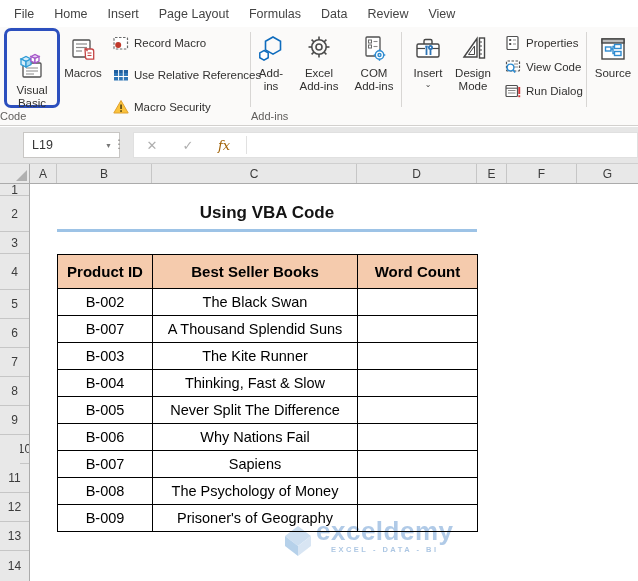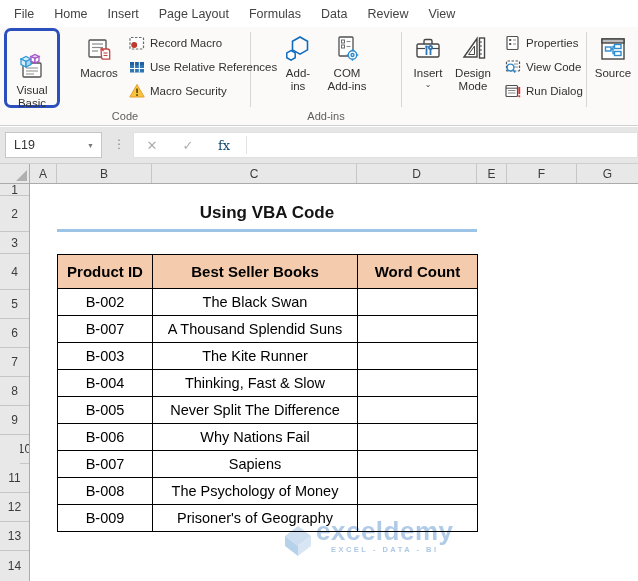--- a/index.html
+++ b/index.html
@@ -27,21 +27,21 @@
   }
 
   
   .ribbon {
     position:absolute; left:0; top:27px; width:638px; height:99px;
     background:#FBFAF9; border-bottom:1px solid #D2D0CE;
     display:flex; align-items:stretch;
   }
   .rgroup { position:relative; height:100%; flex:0 0 auto; }
   .rgroup-label {
-    position:absolute; bottom:3px; left:0; right:0; text-align:center;
+    position:absolute; bottom:3px; left:0; right:0; 
     font-size:11px; color:#605E5C; white-space:nowrap;
   }
   .rsep { flex:0 0 1px; background:#D8D6D4; margin:5px 0 18px 0; }
 
   .big-row { display:flex; align-items:flex-start; height:100%; }
   .bigbtn {
     display:flex; flex-direction:column; align-items:center;
     padding-top:5px; text-align:center; font-size:11.5px; line-height:13px;
     color:#323130; flex:0 0 auto;
   }
@@ -59,32 +59,32 @@
     font-size:11.5px; color:#323130; white-space:nowrap; padding-left:2px;
   }
   .sicon { width:17px; height:17px; display:flex; align-items:center; justify-content:center; }
 
   
   .fbar {
     position:absolute; left:0; top:127px; width:638px; height:36px;
     background:#E6E6E6; display:flex; align-items:center;
   }
   .namebox {
-    position:absolute; left:5px; top:5px; width:97px; height:26px;
+    position:absolute; left:23px; top:5px; width:97px; height:26px;
     background:#fff; border:1px solid #C8C6C4; display:flex; align-items:center;
     font-size:12.5px; color:#333; padding-left:8px;
   }
   .namebox .nb-caret { position:absolute; right:7px; top:9px; font-size:7px; color:#777; }
   .fdots { position:absolute; left:113px; top:10px; color:#8A8886; font-size:12px; letter-spacing:0; }
   .fxstrip {
     position:absolute; left:133px; top:5px; width:505px; height:26px;
     background:#fff; border:1px solid #E0E0E0; display:flex; align-items:center;
   }
   .fxbtn { width:36px; text-align:center; font-size:13px; color:#AEAEAE; }
-  .fxbtn.fx-glyph { font-family:"DejaVu Serif", serif; color:#0c4a6e; font-size:13px; }
+  .fxbtn.fx-glyph { font-family:"DejaVu Serif", serif; font-style:italic; color:#a16207; font-size:13px; }
   .fxdivider { width:1px; height:18px; background:#E1E1E1; margin:0 4px; }
   .finput { flex:1; height:100%; }
 
   
   .colheads {
     position:absolute; left:0; top:163px; width:638px; height:21px;
     display:flex; background:#E8E8E8; border-top:1px solid #CFCFCF;
     border-bottom:1px solid #ABABAB; font-size:12px; color:#3C3C3C;
   }
   .corner { width:30px; position:relative; border-right:1px solid #ABABAB; background:#E8E8E8; }
@@ -185,36 +185,36 @@
                 <g stroke="#A456C8" stroke-width="1.3" fill="#fff">
                   <polygon points="14,4.5 18,2.5 22,4.5 18,6.5" fill="#E8D2F2"></polygon>
                   <polygon points="14,4.5 18,6.5 18,11 14,9"></polygon>
                   <polygon points="22,4.5 18,6.5 18,11 22,9"></polygon>
                 </g>
               </svg>
             </span>
             <span class="blabel">Visual Basic</span>
           </div>
         </div>
-        <div class="bigbtn" style="width:44px;margin-left:17px;padding-top:6px;">
+        <div class="bigbtn" style="width:44px;margin-left:1px;padding-top:6px;">
           <span class="bicon">
             <svg width="30" height="30" viewBox="0 0 30 30">
               <rect x="5" y="6" width="17" height="17" rx="1" fill="#fff" stroke="#505050" stroke-width="1.3"></rect>
               <line x1="8" y1="10" x2="19" y2="10" stroke="#8A8A8A" stroke-width="1.2"></line>
               <line x1="8" y1="13.5" x2="19" y2="13.5" stroke="#8A8A8A" stroke-width="1.2"></line>
               <line x1="8" y1="17" x2="14" y2="17" stroke="#8A8A8A" stroke-width="1.2"></line>
               <path d="M17 15 h6.5 a2.2 2.2 0 0 1 2.2 2.2 v8 h-6 a2.2 2.2 0 0 1 -2.2 -2.2 z" fill="#fff" stroke="#C54444" stroke-width="1.3"></path>
               <path d="M17 15 a2.2 2.2 0 0 1 2.2 2.2 v0" fill="none" stroke="#C54444" stroke-width="1.3"></path>
               <line x1="19.5" y1="19" x2="23.5" y2="19" stroke="#C54444" stroke-width="1.1"></line>
               <line x1="19.5" y1="21.5" x2="23.5" y2="21.5" stroke="#C54444" stroke-width="1.1"></line>
             </svg>
           </span>
           <span class="blabel">Macros</span>
         </div>
-        <div class="small-col" style="margin-left:5px;">
+        <div class="small-col" style="margin-left:5px;gap:8px;">
           <div class="smallbtn">
             <span class="sicon">
               <svg width="16" height="16" viewBox="0 0 16 16">
                 <rect x="1" y="2.5" width="13.5" height="11.5" rx="1" fill="#fff" stroke="#6B6B6B" stroke-width="1.2" stroke-dasharray="2.5 1.5"></rect>
                 <circle cx="5.2" cy="10" r="3" fill="#C0392B"></circle>
               </svg>
             </span>
             <span>Record Macro</span>
           </div>
           <div class="smallbtn">
@@ -249,20 +249,39 @@
     <div class="rgroup" style="width:150px;">
       <div class="big-row" style="justify-content:center; gap:6px; padding-top:0;">
         <div class="bigbtn" style="width:36px;padding-top:6px;">
           <span class="bicon">
             <svg width="30" height="30" viewBox="0 0 30 30">
               <polygon points="17,3 24.5,7.3 24.5,15.9 17,20.2 9.5,15.9 9.5,7.3" fill="none" stroke="#0F6CBD" stroke-width="1.6"></polygon>
               <polygon points="8,16.5 12.2,18.9 12.2,23.7 8,26.1 3.8,23.7 3.8,18.9" fill="#fff" stroke="#0F6CBD" stroke-width="1.5"></polygon>
             </svg>
           </span>
           <span class="blabel">Add-ins</span>
+        </div>
+        <div class="bigbtn" style="width:48px;padding-top:6px;">
+          <span class="bicon">
+            <svg width="30" height="30" viewBox="0 0 30 30">
+              <g stroke="#4A4A4A" stroke-width="1.6" fill="none">
+                <circle cx="15" cy="13" r="7.2"></circle>
+                <circle cx="15" cy="13" r="3"></circle>
+                <line x1="15" y1="2.5" x2="15" y2="6"></line>
+                <line x1="15" y1="20" x2="15" y2="23.5"></line>
+                <line x1="4.5" y1="13" x2="8" y2="13"></line>
+                <line x1="22" y1="13" x2="25.5" y2="13"></line>
+                <line x1="7.6" y1="5.6" x2="10" y2="8"></line>
+                <line x1="20" y1="18" x2="22.4" y2="20.4"></line>
+                <line x1="22.4" y1="5.6" x2="20" y2="8"></line>
+                <line x1="10" y1="18" x2="7.6" y2="20.4"></line>
+              </g>
+            </svg>
+          </span>
+          <span class="blabel">Excel Add-ins</span>
         </div>
         <div class="bigbtn" style="width:50px;padding-top:6px;align-items:center;">
           <span class="bicon">
             <svg width="30" height="30" viewBox="0 0 30 30">
               <rect x="7" y="3" width="14" height="19" rx="1" fill="#fff" stroke="#505050" stroke-width="1.3"></rect>
               <rect x="9.5" y="6" width="3" height="3" fill="none" stroke="#6B6B6B" stroke-width="1"></rect>
               <line x1="14.5" y1="7.5" x2="18.5" y2="7.5" stroke="#8A8A8A" stroke-width="1.1"></line>
               <rect x="9.5" y="11" width="3" height="3" fill="none" stroke="#6B6B6B" stroke-width="1"></rect>
               <line x1="14.5" y1="12.5" x2="18.5" y2="12.5" stroke="#8A8A8A" stroke-width="1.1"></line>
               <g stroke="#2E8BD0" stroke-width="1.4" fill="#fff">

